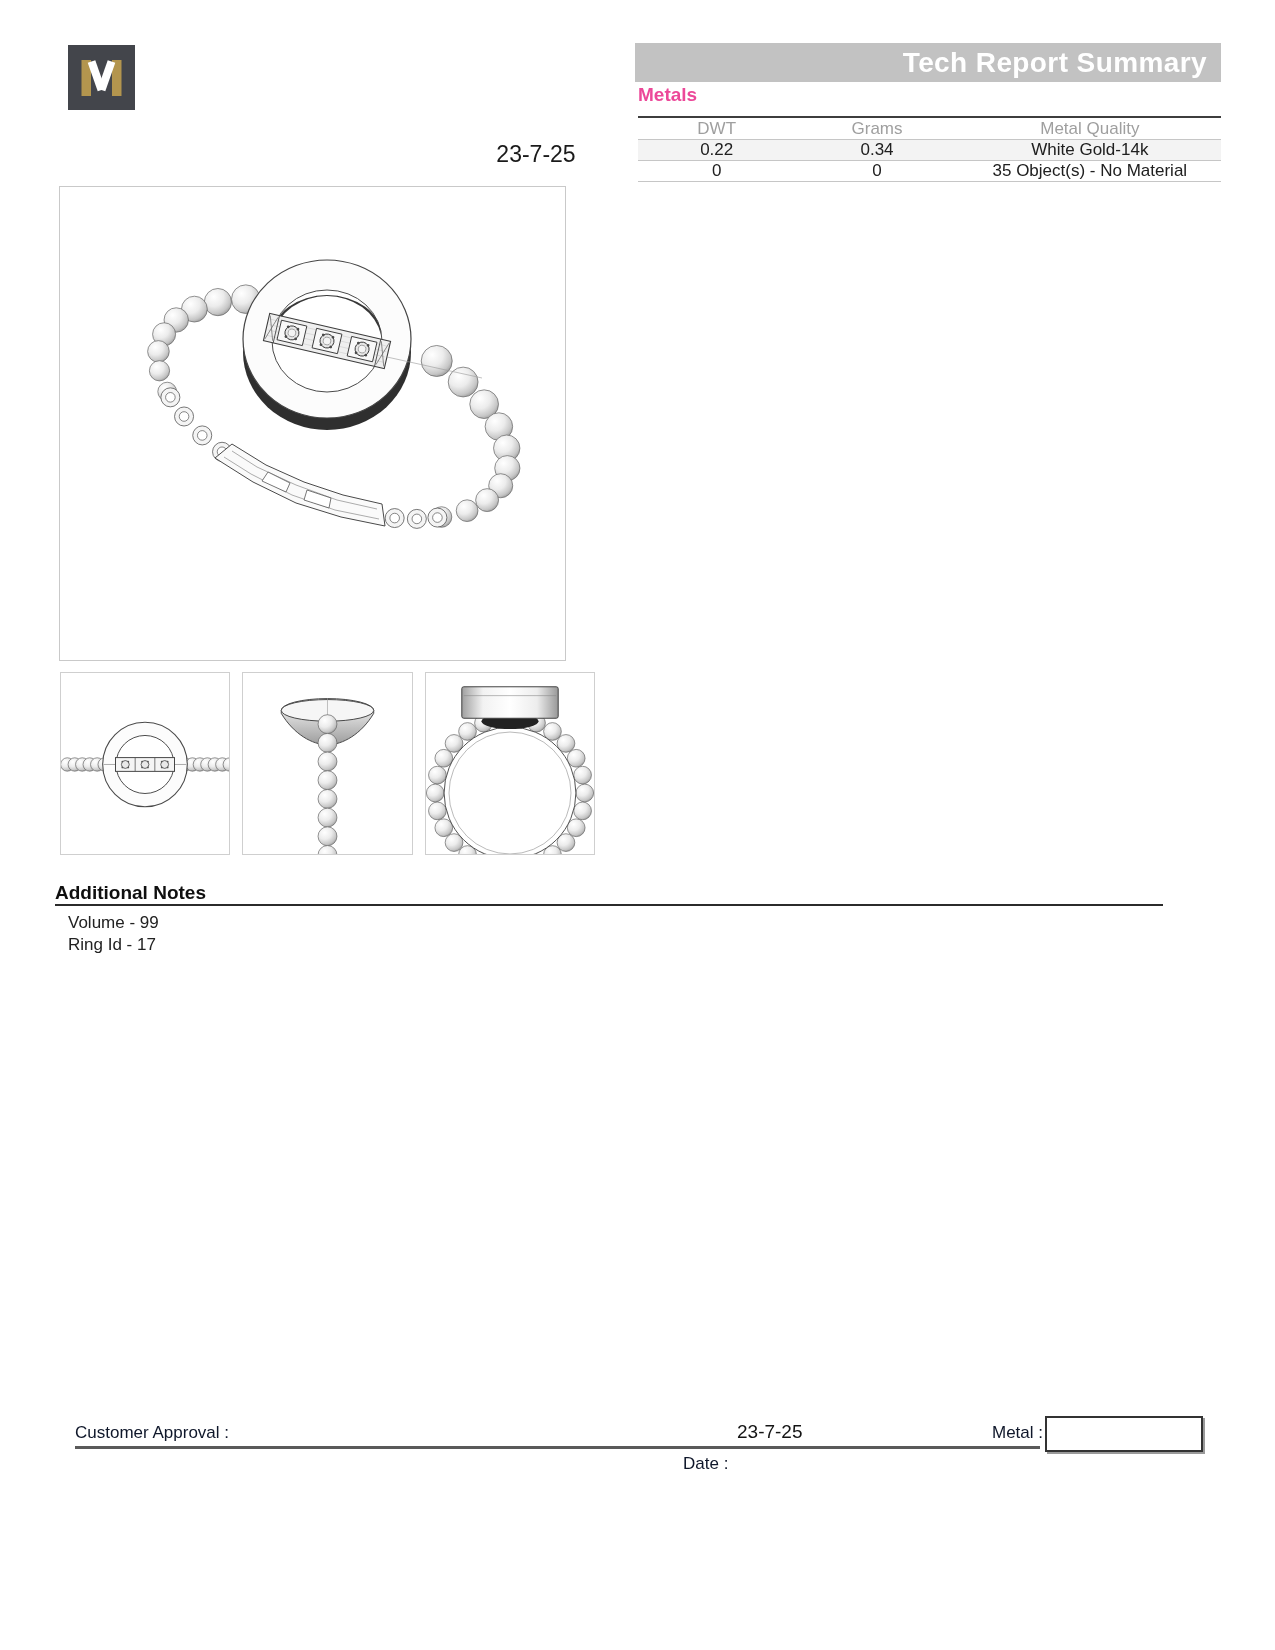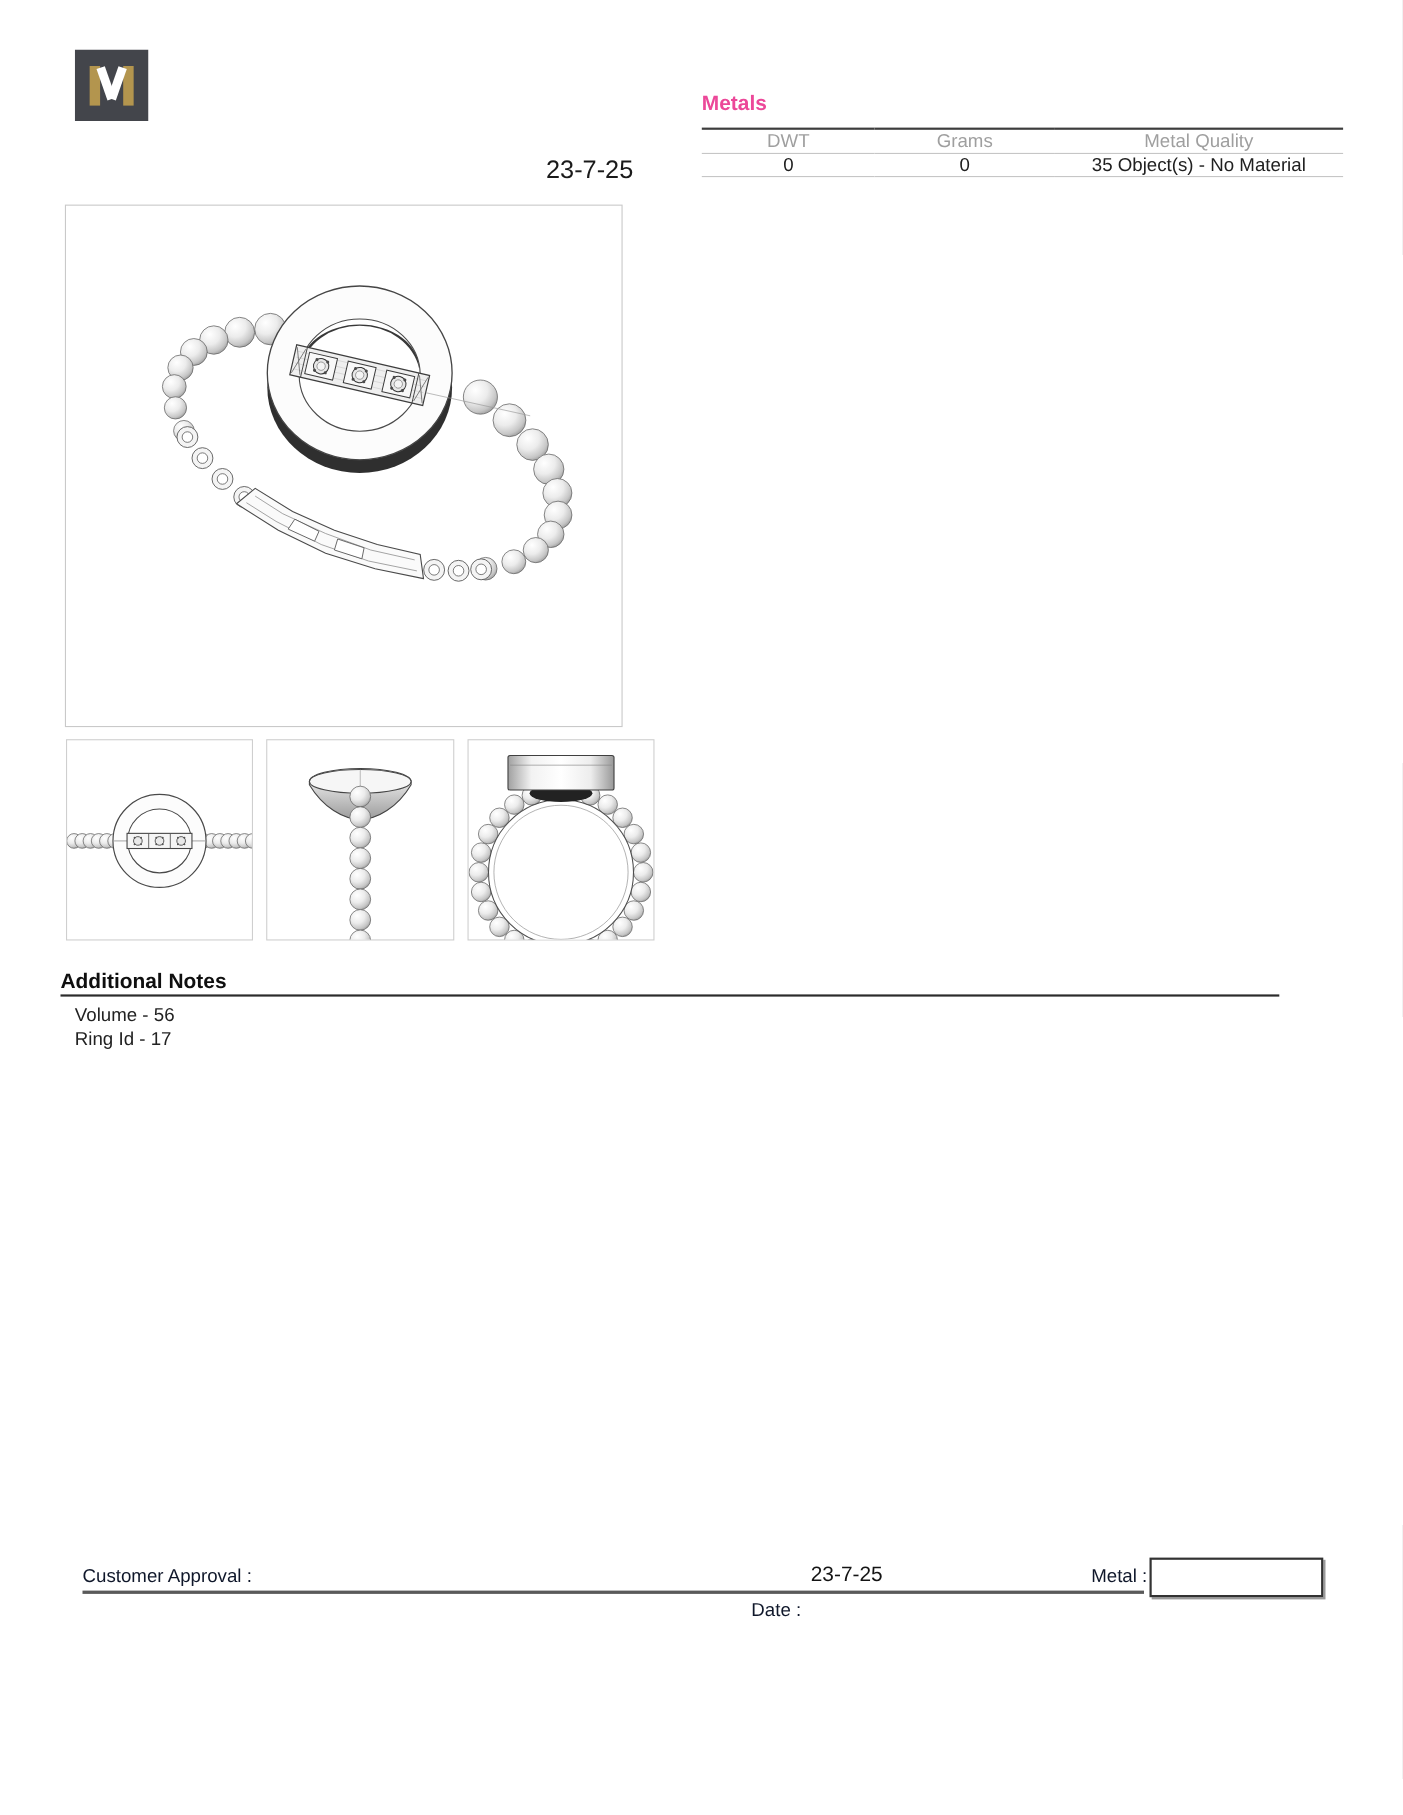--- a/index.html
+++ b/index.html
@@ -53,36 +53,44 @@
   <div class="abs logo">
     <svg viewBox="0 0 67 65">
       <rect x="0" y="0" width="67" height="65" fill="#43454b"></rect>
       <rect x="13.5" y="15" width="9.5" height="36" fill="#b3954e"></rect>
       <rect x="44" y="15" width="9.5" height="36" fill="#b3954e"></rect>
       <line x1="23.5" y1="16.5" x2="33.5" y2="45" stroke="#ffffff" stroke-width="8"></line>
       <line x1="43.5" y1="16.5" x2="33.5" y2="45" stroke="#ffffff" stroke-width="8"></line>
     </svg>
   </div>
 
+  <div class="abs hdr-bar">
+    <div class="hdr-title">Tech Report Summary</div>
+  </div>
 
   <div class="abs metals-h">Metals</div>
   <table class="abs mtable">
     <colgroup>
         <col style="width:27%">
         <col style="width:28%">
         <col style="width:45%">
       </colgroup>
     <thead>
       <tr>
         <th>DWT</th>
         <th>Grams</th>
         <th>Metal Quality</th>
       </tr>
     </thead>
     <tbody>
+      <tr class="alt">
+        <td>0.22</td>
+        <td>0.34</td>
+        <td>White Gold-14k</td>
+      </tr>
       <tr>
         <td>0</td>
         <td>0</td>
         <td>35 Object(s) - No Material</td>
       </tr>
     </tbody>
   </table>
 
   <div class="abs date-top">23-7-25</div>
 
@@ -331,21 +339,21 @@
         <circle cx="85" cy="122" r="67" fill="#ffffff" stroke="#4f4f4f" stroke-width="1"></circle>
         <circle cx="85" cy="122" r="62" fill="none" stroke="#9a9a9a" stroke-width=".7"></circle>
         <ellipse cx="85" cy="49" rx="29" ry="8" fill="#222222"></ellipse>
         <rect x="36" y="14" width="98" height="32" rx="2" fill="url(#dh)" stroke="#3f3f3f" stroke-width="1"></rect>
         <line x1="38" y1="23" x2="132" y2="23" stroke="#888" stroke-width=".6"></line>
       </svg>
   </div>
 
   <div class="abs notes-h">Additional Notes</div>
   <div class="abs notes-rule"></div>
-  <div class="abs note-line nl0">Volume - 56</div>
+  <div class="abs note-line nl0">Volume - 99</div>
   <div class="abs note-line nl1">Ring Id - 17</div>
 
   <div class="abs f-label f-customer">Customer Approval :</div>
   <div class="abs f-label f-datelab">Date :</div>
   <div class="abs f-dateval">23-7-25</div>
   <div class="abs f-label f-pricelab">Metal :</div>
   <div class="abs f-rule"></div>
   <div class="abs price-box"></div>
 
 </div>

